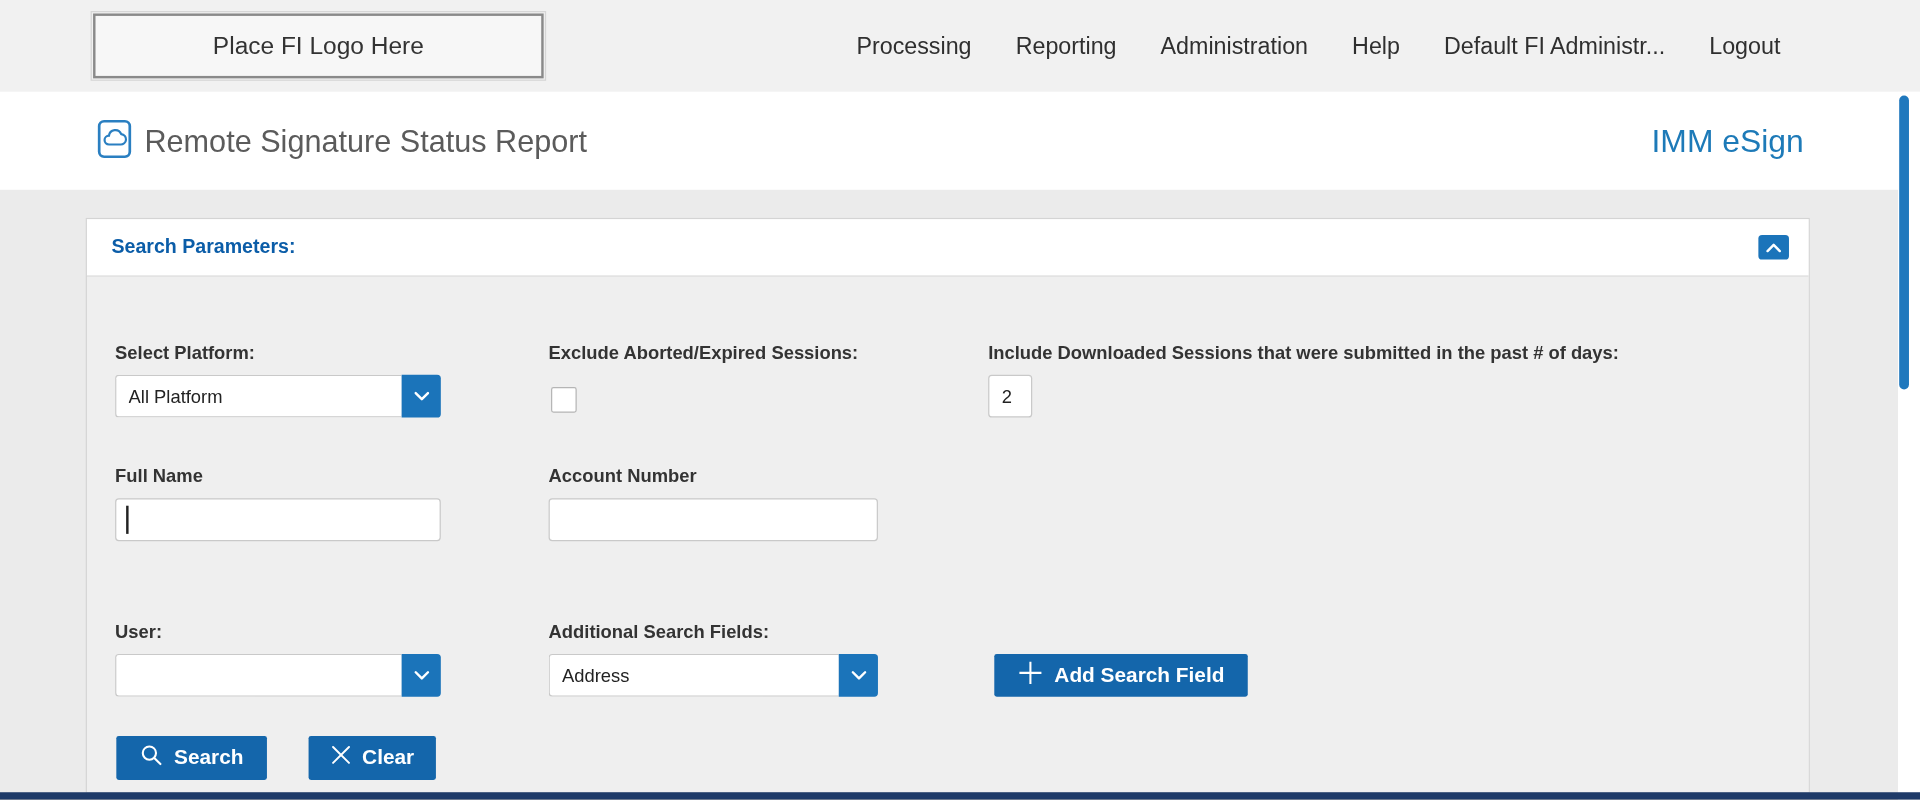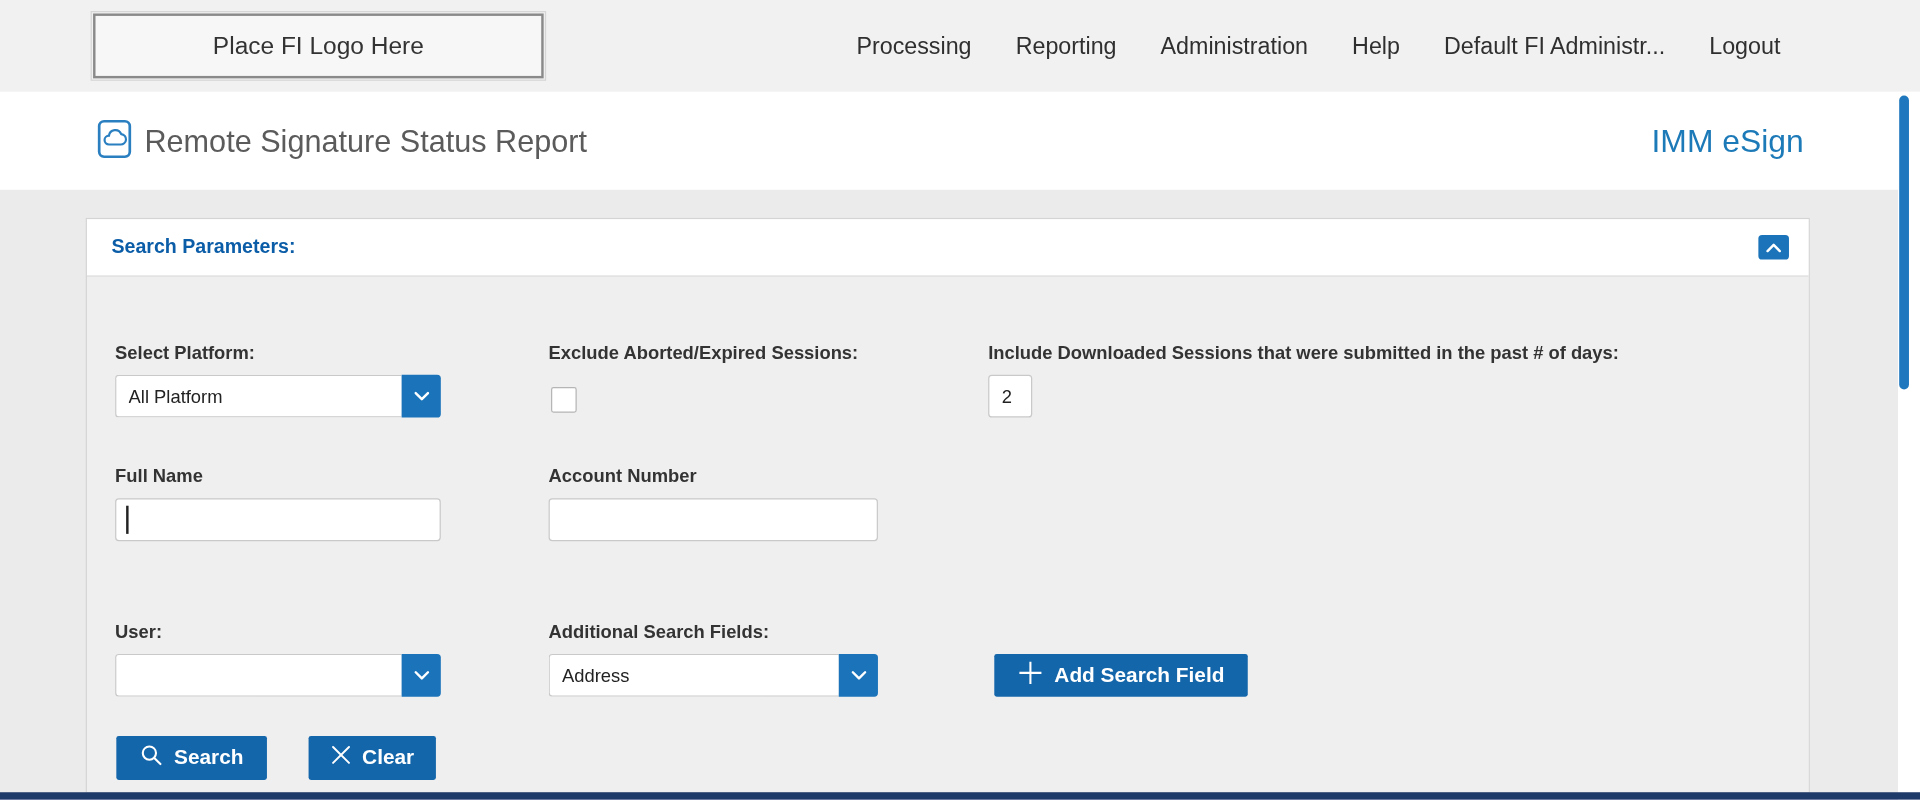--- a/index.html
+++ b/index.html
@@ -1,16 +1,16 @@
 <!DOCTYPE html>
 <html><head>
 <meta charset="utf-8">
 <style>
   html,body{margin:0;padding:0;background:#ffffff;}
-  .viewport{width:1920px;height:800px;overflow:hidden;position:relative;background:#8b5cf6;text-decoration:underline;}
+  .viewport{width:1920px;height:800px;overflow:hidden;position:relative;background:#a16207;text-decoration:underline;}
   .stage{
     width:1568px;height:653px;position:relative;
     transform:scale(1.22449);transform-origin:0 0;
     font-family:"Liberation Sans",sans-serif;background:#ffffff;
   }
 
   
   .topbar{position:absolute;left:0;top:0;width:1568px;height:75px;background:#f1f1f1;}
   .logo-box{
     position:absolute;left:76px;top:11px;width:368px;height:53px;box-sizing:border-box;

